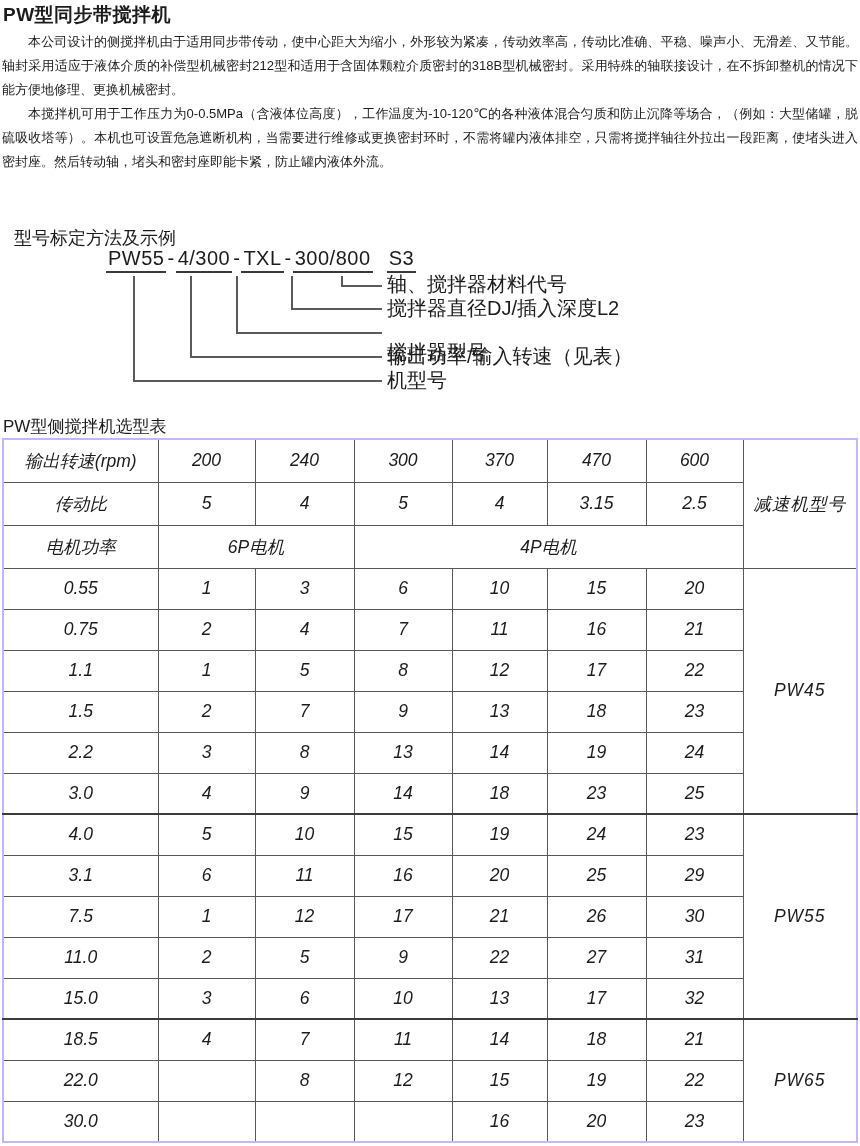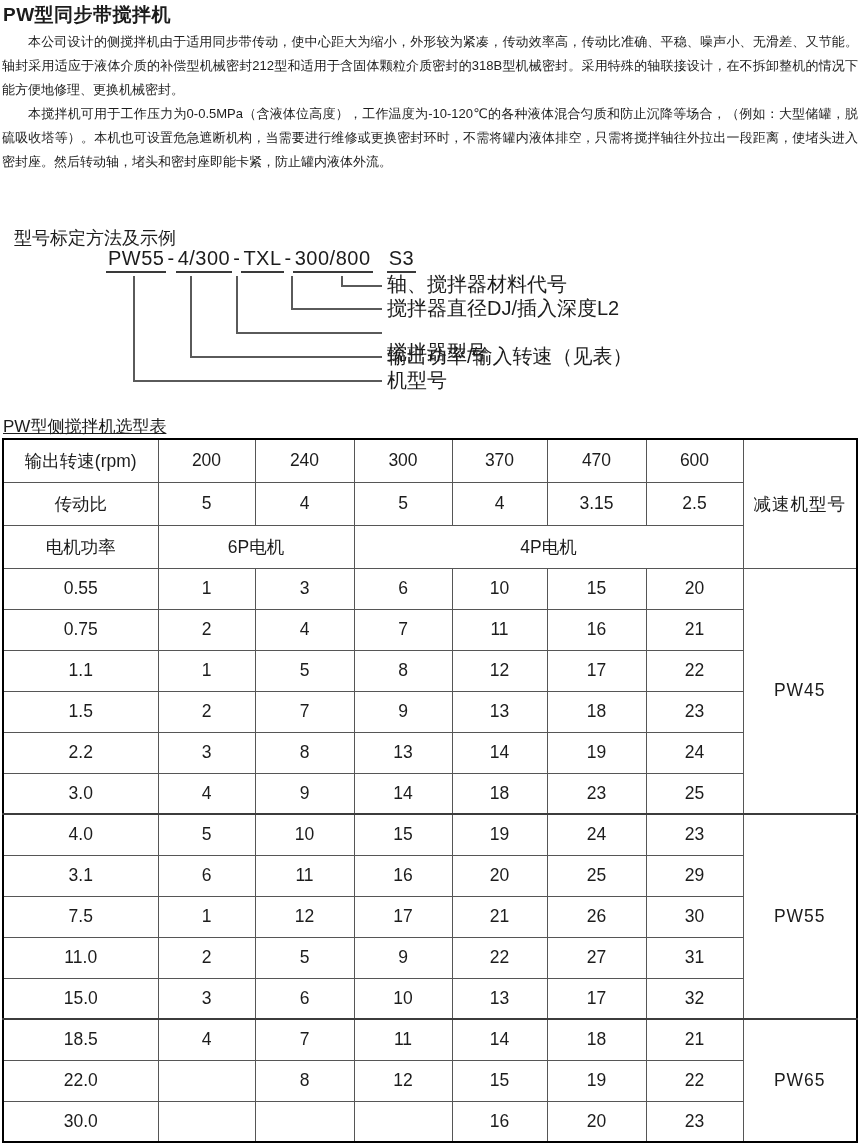--- a/index.html
+++ b/index.html
@@ -33,26 +33,27 @@
   }
   .c0{left:133px;top:276px;width:247px;height:104px;}
   .c1{left:190px;top:276px;width:190px;height:80px;}
   .c2{left:236px;top:276px;width:144px;height:56px;}
   .c3{left:291px;top:276px;width:89px;height:32px;}
   .c4{left:341px;top:276px;width:39px;height:9px;}
   .dlabel{
     position:absolute;left:387px;font-size:20px;line-height:21px;white-space:nowrap;
   }
   .l0{top:274px;}.l1{top:298px;}.l2{top:342px;}.l3{top:346px;}.l4{top:370px;}
-  .table-title{position:absolute;top:415px;left:3px;font-size:17px;text-decoration:underline;}
+  .table-title{position:absolute;top:415px;left:3px;font-size:17px;}
   
   table.sel{
     position:absolute;top:438px;left:2px;width:854px;
     border-collapse:collapse;table-layout:fixed;
-    border:2px solid #000000;
+    border:2px solid #c4b5fd;
+    font-style:italic;
   }
   table.sel td{
     border:1px solid #565656;text-align:center;vertical-align:middle;
     font-size:17.5px;padding:0;overflow:hidden;
   }
   tr.hrow{height:43px;}
   tr.drow{height:41px;}
   td.gcol{font-size:17.5px;letter-spacing:1px;}
   tr.grp-start td{border-top:2px solid #3c3c3c;}
 </style>

